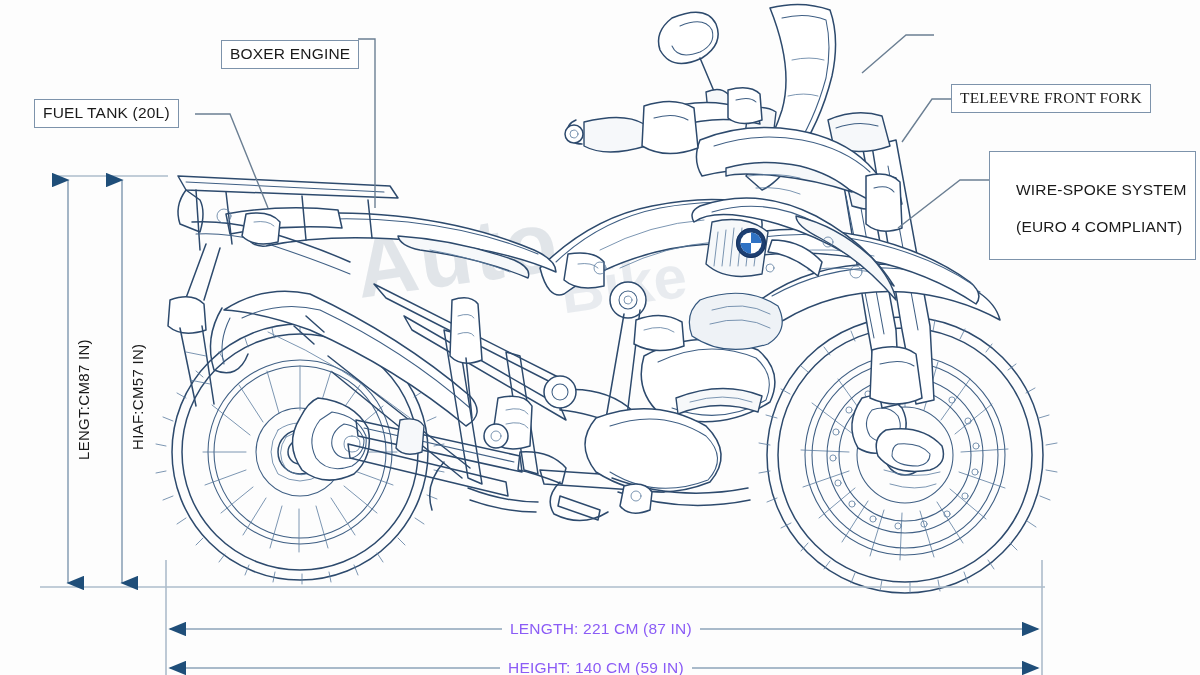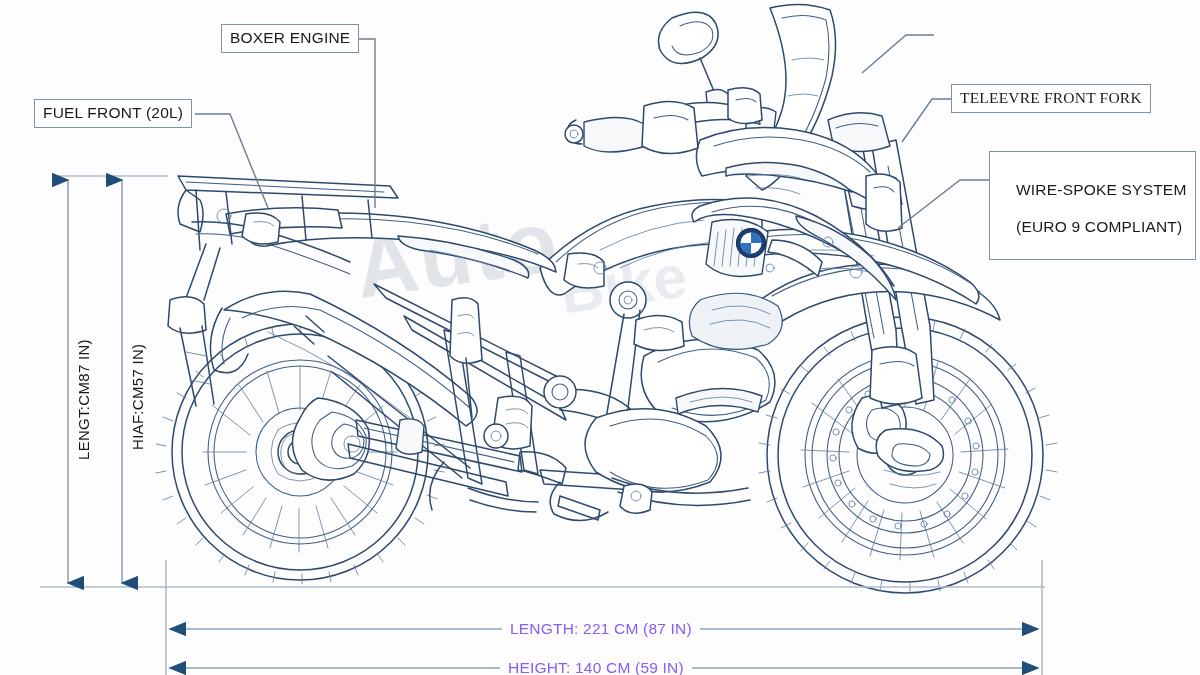--- a/index.html
+++ b/index.html
@@ -389,30 +389,30 @@
       <path d="M358 39 L375 39 L375 208"></path>
 
       <path d="M934 35 L906 35 L862 73"></path>
 
       <path d="M952 99 L932 99 L902 142"></path>
 
       <path d="M990 180 L960 180 L898 228"></path>
     </g>
   </svg>
 
-  <div class="callout" style="left:34px;top:99px;">FUEL FRONT (20L)</div>
-
-  <div class="callout" style="left:221px;top:24px;">BOXER ENGINE</div>
+  <div class="callout" style="left:34px;top:99px;">FUEL TANK (20L)</div>
+
+  <div class="callout" style="left:221px;top:40px;">BOXER ENGINE</div>
 
 
   <div class="callout" style="left:951px;top:84px;font-family:Liberation Serif, serif;">TELEEVRE FRONT FORK</div>
 
   <div class="callout two" style="left:989px;top:151px;">
     <span>WIRE-SPOKE SYSTEM</span><br>
-    <span>(EURO 9 COMPLIANT)</span>
+    <span>(EURO 4 COMPLIANT)</span>
   </div>
 
   <div class="vtext" style="left:75px;top:460px;transform:rotate(-90deg);">LENGT:CM87 IN)</div>
 
   <div class="vtext" style="left:129px;top:450px;transform:rotate(-90deg);">HIAF:CM57 IN)</div>
 
   <div class="htext" style="left:502px;top:620px;">LENGTH: 221 CM (87 IN)</div>
 
   <div class="htext" style="left:500px;top:659px;">HEIGHT: 140 CM (59 IN)</div>
 

